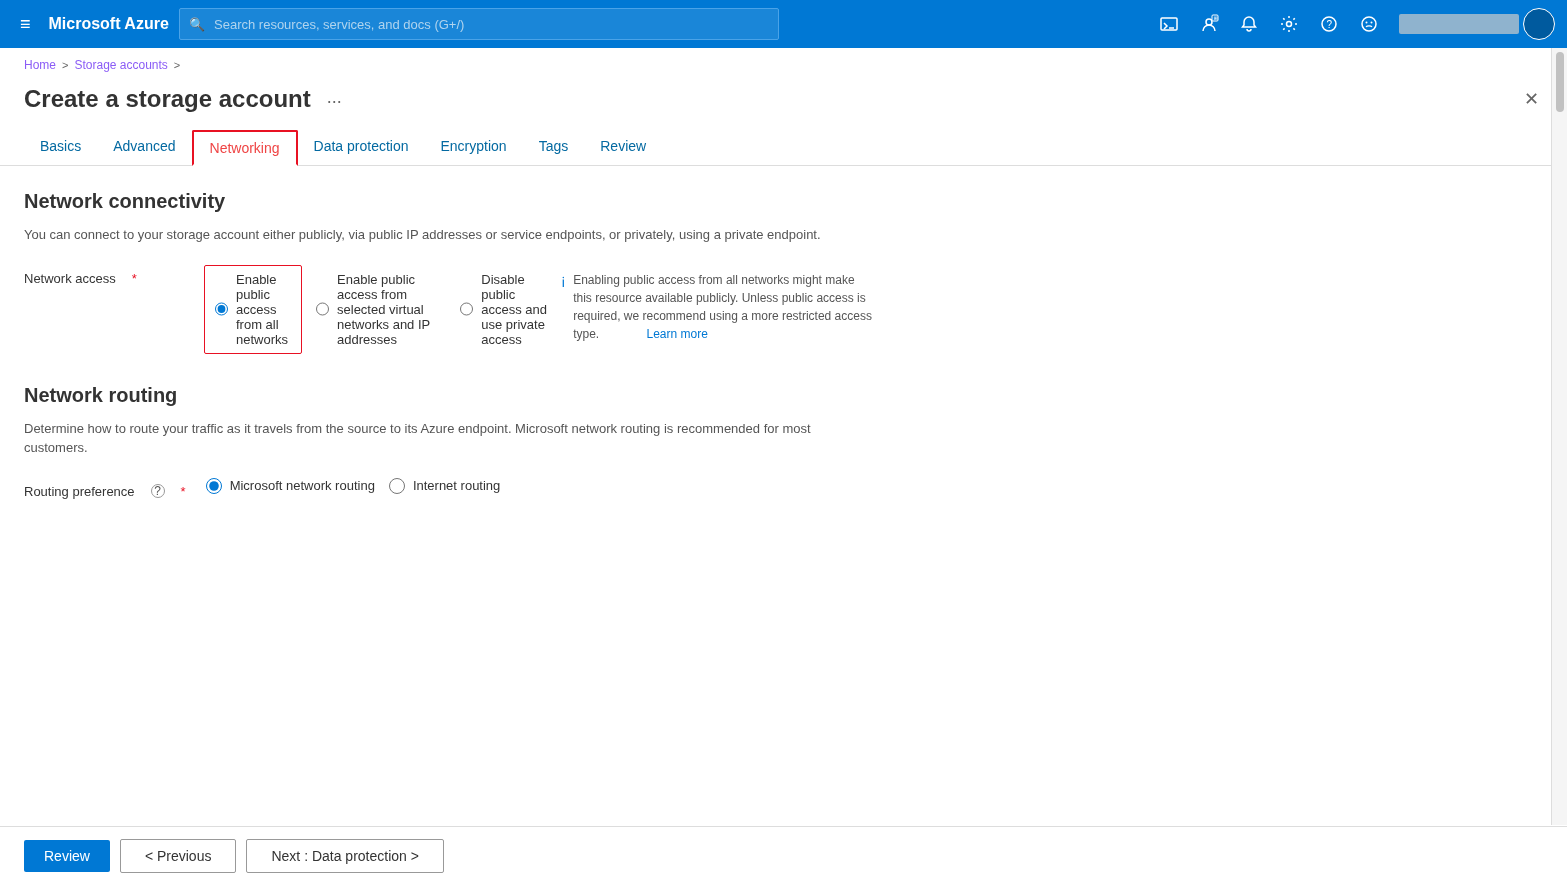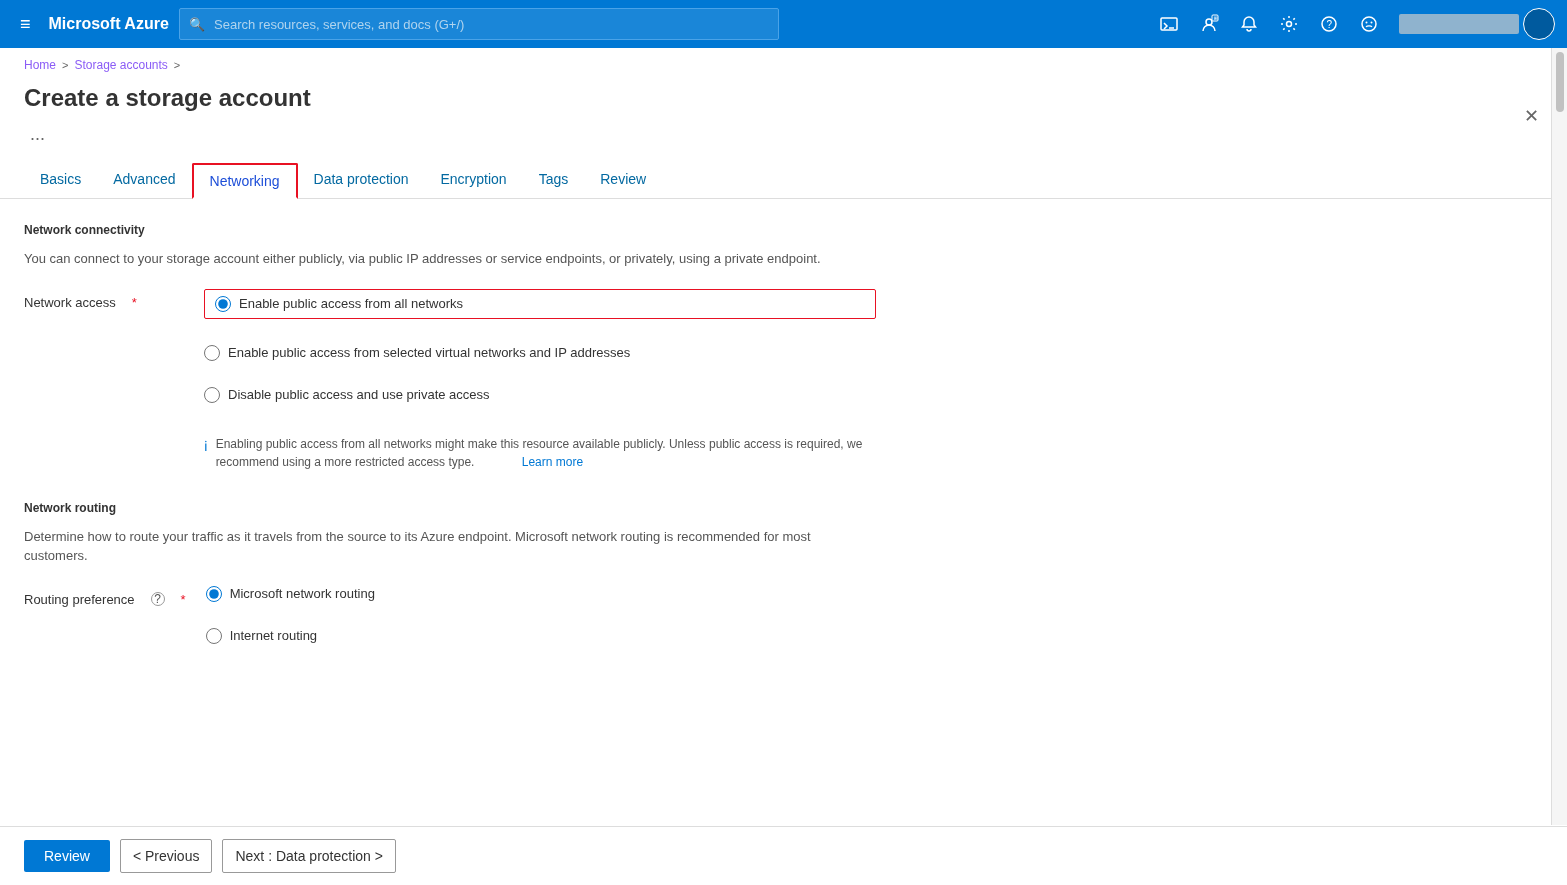--- a/index.html
+++ b/index.html
@@ -90,21 +90,20 @@
     
     .page-header {
       padding: 6px 24px 16px;
       display: flex;
       align-items: center;
       justify-content: space-between;
     }
     .page-title-area {
       display: flex;
       gap: 10px;
-      flex-direction: column;
     }
     .page-title {
       font-size: 24px;
       font-weight: 600;
       color: #333;
     }
     .page-more-btn {
       font-size: 18px;
       color: #666;
       cursor: pointer;
@@ -130,33 +129,33 @@
       cursor: pointer;
       color: #0369a1;
       border-bottom: 2px solid transparent;
       margin-bottom: -1px;
       white-space: nowrap;
     }
     .tab.active-highlighted {
       border: 2px solid #e81123;
       border-bottom: 2px solid white;
       border-radius: 2px 2px 0 0;
-      color: #1d4ed8;
+      color: #ef4444;
       font-weight: 400;
       position: relative;
     }
 
     
     .form-content {
       padding: 24px 24px 80px;
       max-width: 900px;
     }
 
     .section-title {
-      font-size: 12px;
+      font-size: 20px;
       font-weight: 600;
       color: #333;
       margin-bottom: 12px;
     }
 
     .section-description {
       font-size: 13px;
       color: #555;
       margin-bottom: 20px;
       line-height: 1.5;
@@ -175,22 +174,22 @@
       min-width: 160px;
       padding-top: 6px;
       display: flex;
       align-items: center;
       gap: 16px;
     }
     .required-star { color: #e81123; }
 
     .radio-group {
       display: flex;
-      flex-direction: column;
-      gap: 26px;
+      flex-direction: row;
+      gap: 14px;
     }
 
     .radio-option {
       display: flex;
       align-items: center;
       gap: 8px;
       cursor: pointer;
       font-size: 13px;
     }
 
@@ -253,21 +252,21 @@
       font-size: 14px;
       cursor: pointer;
       border-radius: 2px;
       font-family: 'Segoe UI', Arial, sans-serif;
     }
 
     .btn-secondary {
       background: white;
       color: #333;
       border: 1px solid #999;
-      padding: 8px 12px;
+      padding: 8px 24px;
       font-size: 14px;
       cursor: pointer;
       border-radius: 2px;
       font-family: 'Segoe UI', Arial, sans-serif;
     }
 
     
     .scroll-indicator {
       position: fixed;
       right: 0;

